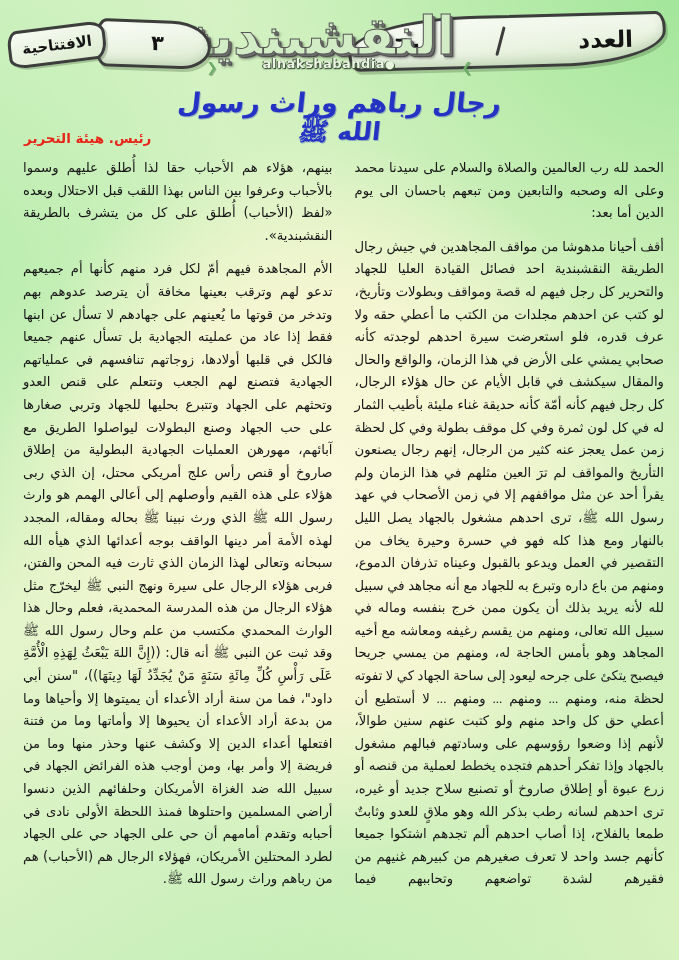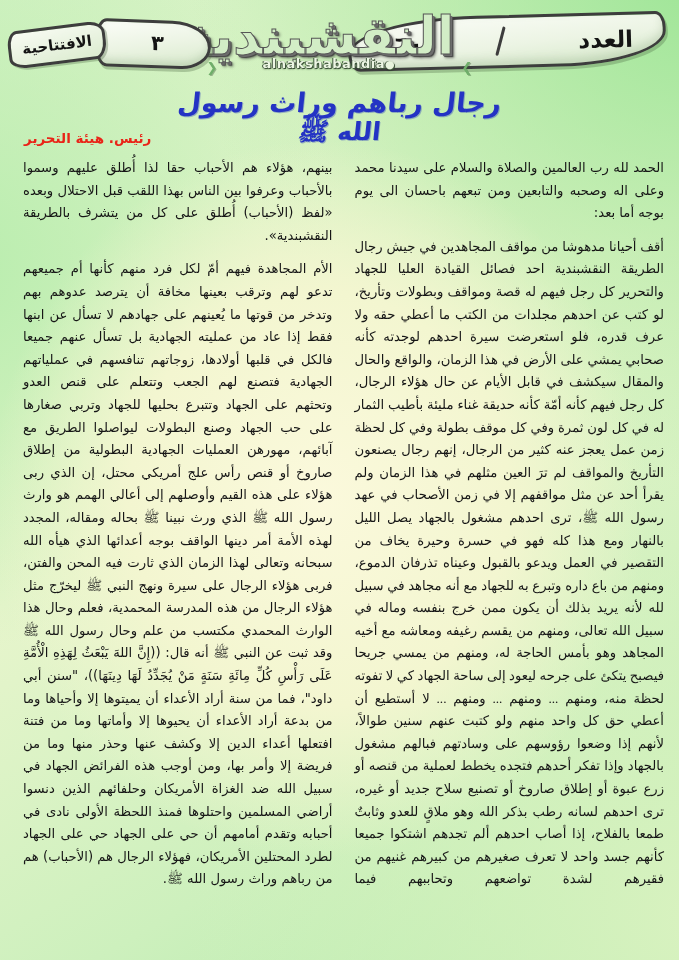--- a/index.html
+++ b/index.html
@@ -164,21 +164,21 @@
 
   <div class="title-band">
     <span class="title-line title-line-1">رجال رباهم وراث رسول</span>
     <span class="title-line title-line-2">الله ﷺ</span>
   </div>
 
   <div class="byline">رئيس. هيئة التحرير</div>
 
   <div class="columns">
     <div class="col">
-      <p>الحمد لله رب العالمين والصلاة والسلام على سيدنا محمد وعلى اله وصحبه والتابعين ومن تبعهم باحسان الى يوم بوجه أما بعد:</p>
+      <p>الحمد لله رب العالمين والصلاة والسلام على سيدنا محمد وعلى اله وصحبه والتابعين ومن تبعهم باحسان الى يوم الدين أما بعد:</p>
       <p class="cont-para">أقف أحيانا مدهوشا من مواقف المجاهدين في جيش رجال الطريقة النقشبندية احد فصائل القيادة العليا للجهاد والتحرير كل رجل فيهم له قصة ومواقف وبطولات وتأريخ، لو كتب عن احدهم مجلدات من الكتب ما أعطي حقه ولا عرف قدره، فلو استعرضت سيرة احدهم لوجدته كأنه صحابي يمشي على الأرض في هذا الزمان، والواقع والحال والمقال سيكشف في قابل الأيام عن حال هؤلاء الرجال، كل رجل فيهم كأنه أمّة كأنه حديقة غناء مليئة بأطيب الثمار له في كل لون ثمرة وفي كل موقف بطولة وفي كل لحظة زمن عمل يعجز عنه كثير من الرجال، إنهم رجال يصنعون التأريخ والمواقف لم ترَ العين مثلهم في هذا الزمان ولم يقرأ أحد عن مثل مواقفهم إلا في زمن الأصحاب في عهد رسول الله ﷺ، ترى احدهم مشغول بالجهاد يصل الليل بالنهار ومع هذا كله فهو في حسرة وحيرة يخاف من التقصير في العمل ويدعو بالقبول وعيناه تذرفان الدموع، ومنهم من باع داره وتبرع به للجهاد مع أنه مجاهد في سبيل لله لأنه يريد بذلك أن يكون ممن خرج بنفسه وماله في سبيل الله تعالى، ومنهم من يقسم رغيفه ومعاشه مع أخيه المجاهد وهو بأمس الحاجة له، ومنهم من يمسي جريحا فيصبح يتكئ على جرحه ليعود إلى ساحة الجهاد كي لا تفوته لحظة منه، ومنهم ... ومنهم ... ومنهم ... لا أستطيع أن أعطي حق كل واحد منهم ولو كتبت عنهم سنين طوالاً، لأنهم إذا وضعوا رؤوسهم على وسادتهم فبالهم مشغول بالجهاد وإذا تفكر أحدهم فتجده يخطط لعملية من قنصه أو زرع عبوة أو إطلاق صاروخ أو تصنيع سلاح جديد أو غيره، ترى احدهم لسانه رطب بذكر الله وهو ملاقٍ للعدو وثابتٌ طمعا بالفلاح، إذا أصاب احدهم ألم تجدهم اشتكوا جميعا كأنهم جسد واحد لا تعرف صغيرهم من كبيرهم غنيهم من فقيرهم لشدة تواضعهم وتحاببهم فيما</p>
     </div>
     <div class="col">
       <p>بينهم، هؤلاء هم الأحباب حقا لذا أُطلق عليهم وسموا بالأحباب وعرفوا بين الناس بهذا اللقب قبل الاحتلال وبعده «لفظ (الأحباب) أُطلق على كل من يتشرف بالطريقة النقشبندية».</p>
       <p>الأم المجاهدة فيهم أمّ لكل فرد منهم كأنها أم جميعهم تدعو لهم وترقب بعينها مخافة أن يترصد عدوهم بهم وتدخر من قوتها ما يُعينهم على جهادهم لا تسأل عن ابنها فقط إذا عاد من عمليته الجهادية بل تسأل عنهم جميعا فالكل في قلبها أولادها، زوجاتهم تنافسهم في عملياتهم الجهادية فتصنع لهم الجعب وتتعلم على قنص العدو وتحثهم على الجهاد وتتبرع بحليها للجهاد وتربي صغارها على حب الجهاد وصنع البطولات ليواصلوا الطريق مع آبائهم، مهورهن العمليات الجهادية البطولية من إطلاق صاروخ أو قنص رأس علج أمريكي محتل، إن الذي ربى هؤلاء على هذه القيم وأوصلهم إلى أعالي الهمم هو وارث رسول الله ﷺ الذي ورث نبينا ﷺ بحاله ومقاله، المجدد لهذه الأمة أمر دينها الواقف بوجه أعدائها الذي هيأه الله سبحانه وتعالى لهذا الزمان الذي ثارت فيه المحن والفتن، فربى هؤلاء الرجال على سيرة ونهج النبي ﷺ ليخرّج مثل هؤلاء الرجال من هذه المدرسة المحمدية، فعلم وحال هذا الوارث المحمدي مكتسب من علم وحال رسول الله ﷺ وقد ثبت عن النبي ﷺ أنه قال: ((إِنَّ اللهَ يَبْعَثُ لِهَذِهِ الْأُمَّةِ عَلَى رَأْسِ كُلِّ مِائَةِ سَنَةٍ مَنْ يُجَدِّدُ لَهَا دِينَهَا))، "سنن أبي داود"، فما من سنة أراد الأعداء أن يميتوها إلا وأحياها وما من بدعة أراد الأعداء أن يحيوها إلا وأماتها وما من فتنة افتعلها أعداء الدين إلا وكشف عنها وحذر منها وما من فريضة إلا وأمر بها، ومن أوجب هذه الفرائض الجهاد في سبيل الله ضد الغزاة الأمريكان وحلفائهم الذين دنسوا أراضي المسلمين واحتلوها فمنذ اللحظة الأولى نادى في أحبابه وتقدم أمامهم أن حي على الجهاد حي على الجهاد لطرد المحتلين الأمريكان، فهؤلاء الرجال هم (الأحباب) هم من رباهم وراث رسول الله ﷺ.</p>
     </div>
   </div>
 
 </div>
 

